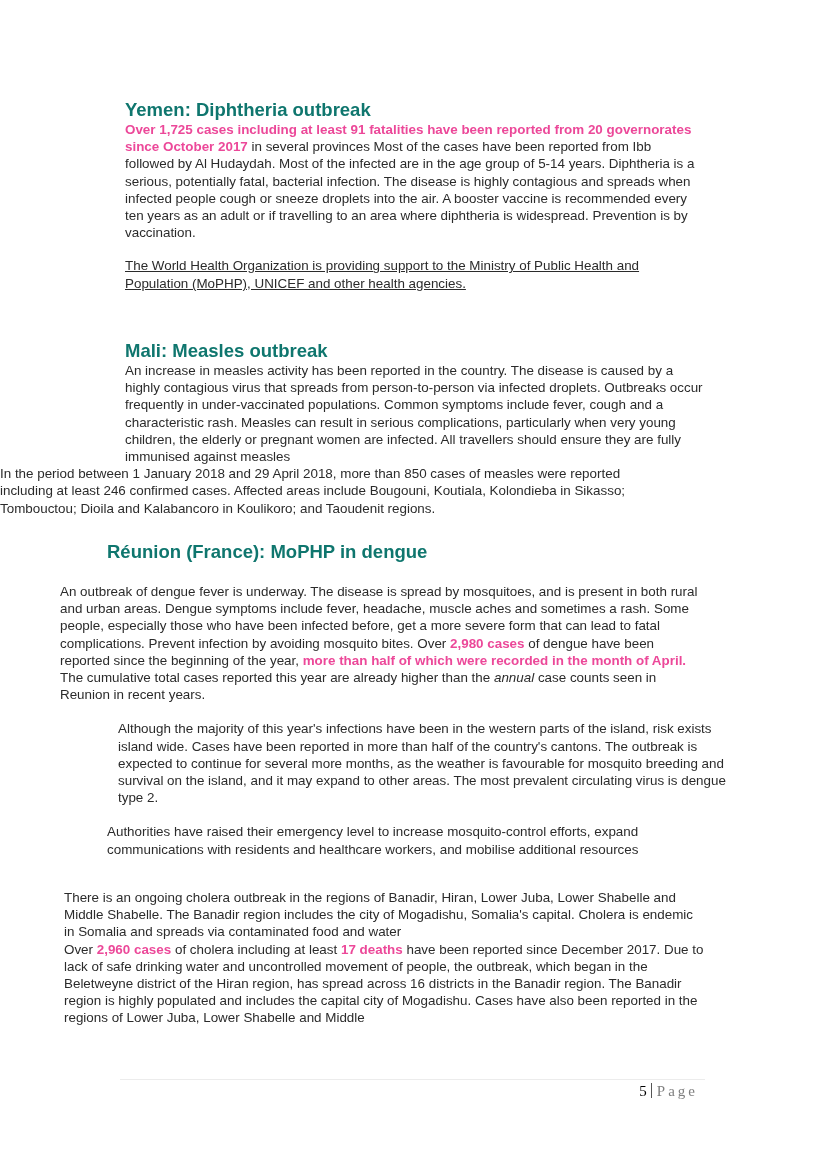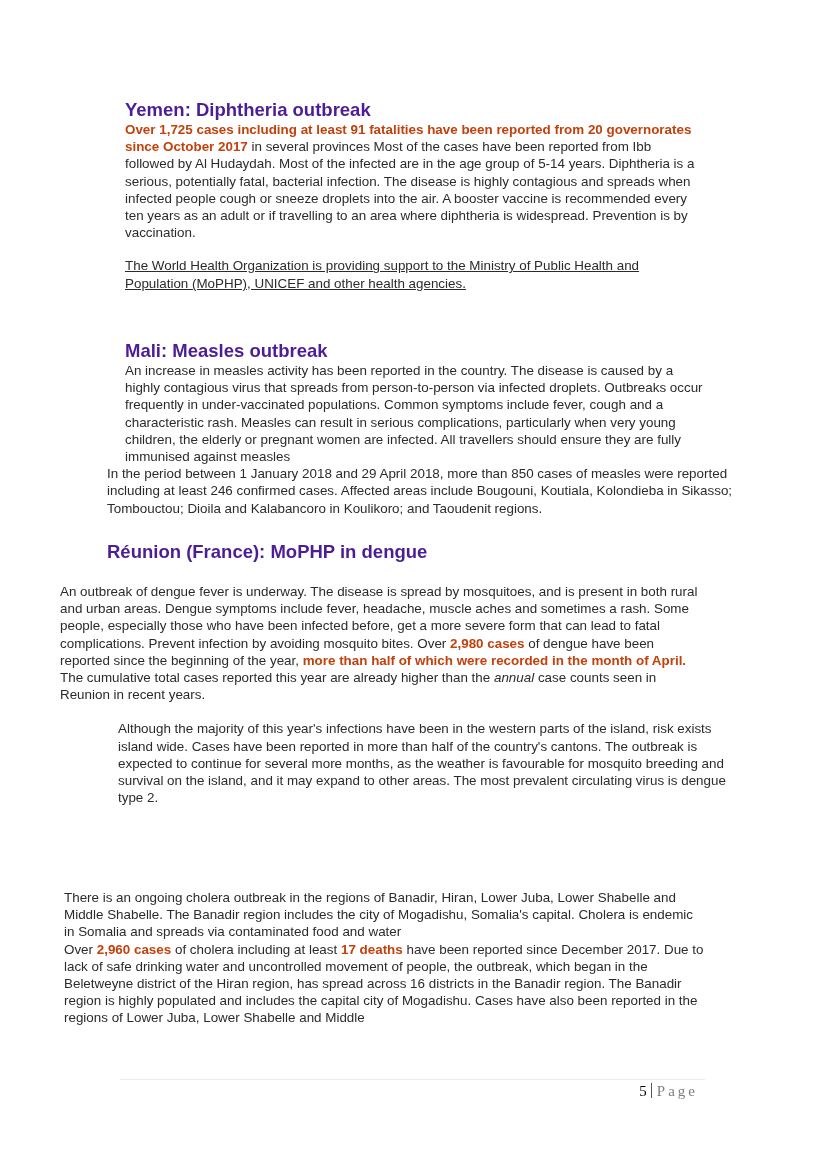--- a/index.html
+++ b/index.html
@@ -24,42 +24,42 @@
     .section {
       position: absolute;
       left: 0;
       width: 826px;
     }
     h2 {
       margin: 0;
       font-family: "Liberation Sans", sans-serif;
       font-weight: bold;
       font-size: 18.5px;
-      color: #4c1d95;
+      color: #0f766e;
       line-height: 22px;
     }
     p {
       margin: 0;
       font-size: 13.4px;
       line-height: 17.2px;
       color: #2b2b2b;
     }
-    b { color: #c2410c; }
+    b { color: #ec4899; }
 
     
     #yemen { top: 99px; }
     #yemen h2 { padding-left: 125px; }
     #yemen .p1 { padding-left: 125px; width: 575px; }
     #yemen .p2 { padding-left: 125px; width: 575px; margin-top: 16px; text-decoration: underline; }
 
     
     #mali { top: 340px; }
     #mali h2 { padding-left: 125px; }
     #mali .p1 { padding-left: 125px; width: 585px; }
-    #mali .p2 { padding-left: 107px; width: 640px; }
+    #mali .p2 { width: 640px; }
 
     
     #reunion { top: 541px; }
     #reunion h2 { padding-left: 107px; }
     #reunion .p1 { padding-left: 60px; width: 640px; margin-top: 20px; }
     #reunion .p2 { padding-left: 118px; width: 620px; margin-top: 17px; }
     #reunion .p3 { padding-left: 107px; width: 620px; margin-top: 17px; }
 
     
     #somalia { top: 889px; }
@@ -110,20 +110,21 @@
   <div class="section" id="mali">
     <h2>Mali: Measles outbreak</h2>
     <p class="p1">An increase in measles activity has been reported in the country. The disease is caused by a highly contagious virus that spreads from person-to-person via infected droplets. Outbreaks occur frequently in under-vaccinated populations. Common symptoms include fever, cough and a characteristic rash. Measles can result in serious complications, particularly when very young children, the elderly or pregnant women are infected. All travellers should ensure they are fully immunised against measles</p>
     <p class="p2">In the period between 1 January 2018 and 29 April 2018, more than 850 cases of measles were reported including at least 246 confirmed cases. Affected areas include Bougouni, Koutiala, Kolondieba in Sikasso; Tombouctou; Dioila and Kalabancoro in Koulikoro; and Taoudenit regions.</p>
   </div>
 
   <div class="section" id="reunion">
     <h2>Réunion (France): MoPHP in dengue</h2>
     <p class="p1"><span>An outbreak of dengue fever is underway. The disease is spread by mosquitoes, and is present in both rural and urban areas. Dengue symptoms include fever, headache, muscle aches and sometimes a rash. Some people, especially those who have been infected before, get a more severe form that can lead to fatal complications. Prevent infection by avoiding mosquito bites. Over </span><b>2,980 cases</b><span> of dengue have been reported since the beginning of the year, </span><b>more than half of which were recorded in the month of April.</b><span> The cumulative total cases reported this year are already higher than the </span><i>annual</i><span> case counts seen in Reunion in recent years.</span></p>
     <p class="p2">Although the majority of this year's infections have been in the western parts of the island, risk exists island wide. Cases have been reported in more than half of the country's cantons. The outbreak is expected to continue for several more months, as the weather is favourable for mosquito breeding and survival on the island, and it may expand to other areas. The most prevalent circulating virus is dengue type 2.</p>
+    <p class="p3">Authorities have raised their emergency level to increase mosquito-control efforts, expand communications with residents and healthcare workers, and mobilise additional resources</p>
   </div>
 
   <div class="section" id="somalia">
     <p class="p1"><span>There is an ongoing cholera outbreak in the regions of Banadir, Hiran, Lower Juba, Lower Shabelle and Middle Shabelle. The Banadir region includes the city of Mogadishu, Somalia's capital. Cholera is endemic in Somalia and spreads via contaminated food and water</span><br><span>Over </span><b>2,960 cases</b><span> of cholera including at least </span><b>17 deaths</b><span> have been reported since December 2017.  Due to lack of safe drinking water and uncontrolled movement of people, the outbreak, which began in the Beletweyne district of the Hiran region, has spread across 16 districts in the Banadir region. The Banadir region is highly populated and includes the capital city of Mogadishu. Cases have also been reported in the regions of Lower Juba, Lower Shabelle and Middle</span></p>
   </div>
 
   <div class="footer-rule"></div>
   <div class="footer">
     <span>5</span><span class="sep"></span><span class="word">Page</span>
   </div>

